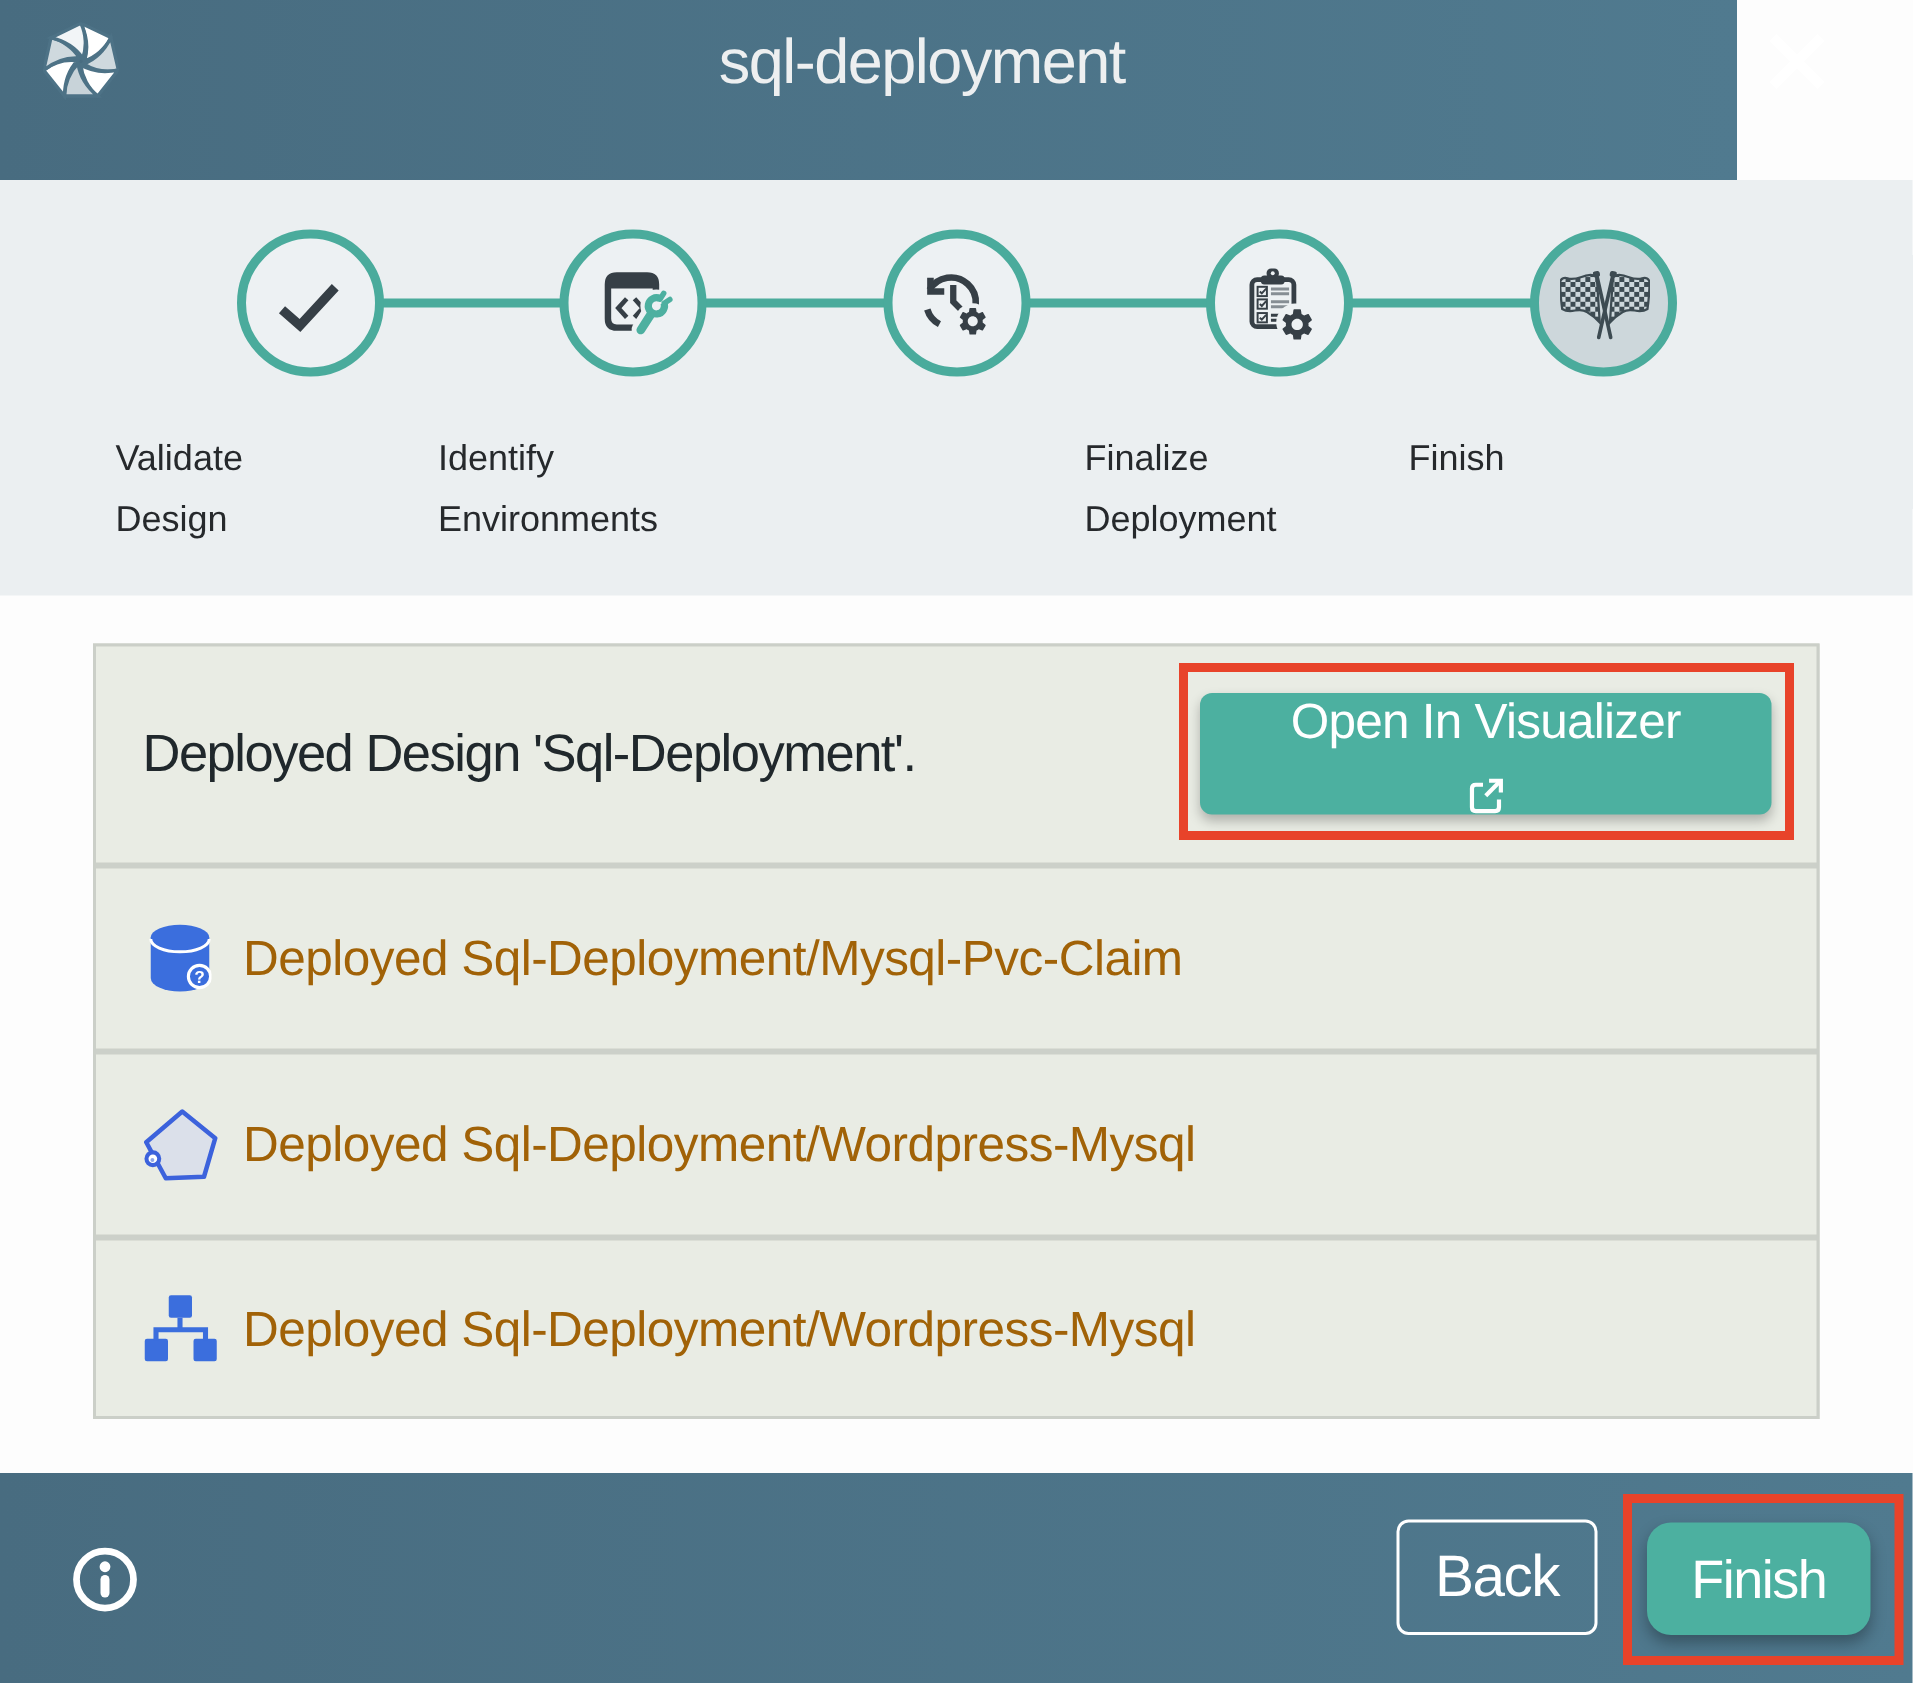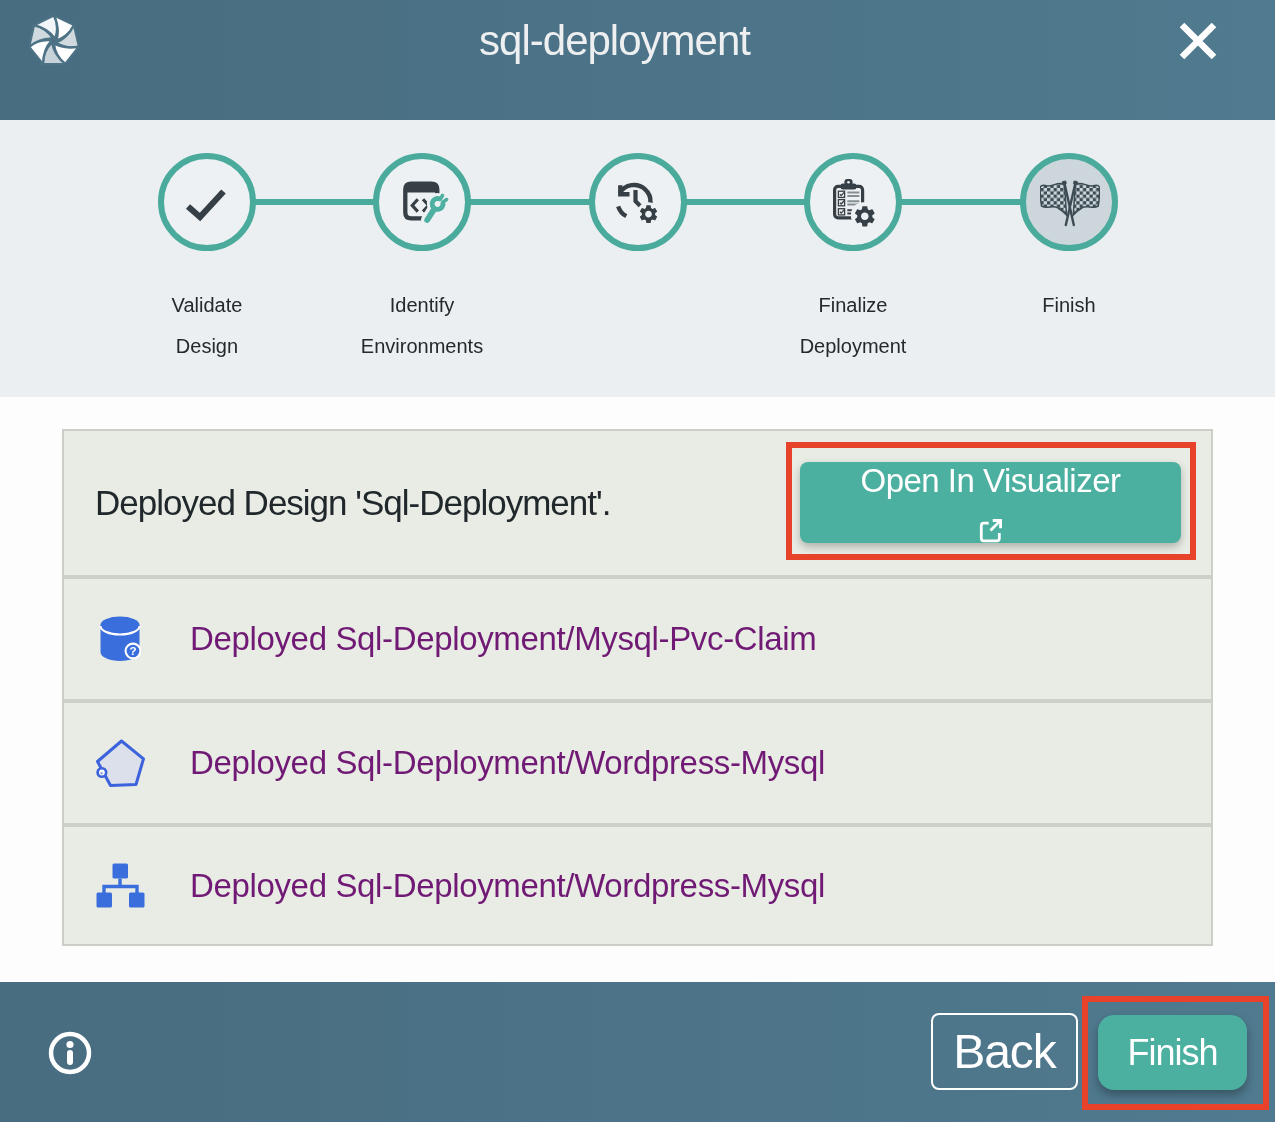--- a/index.html
+++ b/index.html
@@ -1,63 +1,63 @@
 <!DOCTYPE html>
 <html><head>
 <meta charset="utf-8">
 <style>
   * { margin:0; padding:0; box-sizing:border-box; }
   html,body { width:1275px; height:1122px; overflow:hidden; background:#fdfdfd;
     font-family:"Liberation Sans", sans-serif; }
   .abs { position:absolute; }
   
-  #header { position:absolute; left:0; top:0; width:1275px; height:120px;
+  #header { position:absolute; left:0; top:0; width:1158px; height:120px;
     background:linear-gradient(90deg,#486c80,#507a8f); }
   #title { position:absolute; left:0; top:17px; width:1229px; text-align:center;
     font-size:42px; letter-spacing:-1px; color:#edeff0; }
   
   #stepper { position:absolute; left:0; top:120px; width:1275px; height:277px;
     background:#ebeff1; }
   #connector { position:absolute; left:207px; top:79px; width:862px; height:6px;
     background:#4aab9c; }
   .step { position:absolute; top:33px; width:98px; height:98px; border-radius:50%;
     border:6px solid #4aab9c; background:#edf1f3; display:flex;
     align-items:center; justify-content:center; }
   .step.last { background:#cdd7db; }
-  .slabel { position:absolute; top:165px; width:260px; text-align:center;
-    font-size:20px; line-height:41px; color:#26292c; }
+  .slabel { position:absolute; top:165px; width:260px; text-align:left;
+    font-size:24px; line-height:41px; color:#26292c; }
   
   #panel { position:absolute; left:62px; top:429px; width:1151px; height:517px;
     border:2px solid #cbcfc8; background:#ccd0c9; }
   .row { position:absolute; left:0px; width:1147px; background:#e9ece4;padding-left:19px; }
   #row1 { top:0px;   height:144px; }
   #row2 { top:148px; height:120px; }
   #row3 { top:272px; height:120px; }
   #row4 { top:396px; height:117px; }
-  .rowtext { position:absolute; left:126px; top:0; height:100%; display:flex;
-    align-items:center; font-size:33px; letter-spacing:-0.35px; color:#701a75; }
+  .rowtext { position:absolute; left:98px; top:0; height:100%; display:flex;
+    align-items:center; font-size:33px; letter-spacing:-0.35px; color:#a16207; }
   #row1text { position:absolute; left:31px; top:0; height:100%; display:flex;
     align-items:center; font-size:35px; color:#20282c; letter-spacing:-1px; }
   .rowicon { position:absolute; left:34px; top:50%; transform:translateY(-50%); }
   
   #redviz { position:absolute; left:786px; top:442px; width:410px; height:118px;
     border:6px solid #e8432a; }
   #redfin { position:absolute; left:1082px; top:996px; width:187px; height:114px;
     border:6px solid #e8432a; }
   
   #openviz { position:absolute; left:800px; top:462px; width:381px; height:81px;
     background:#4cb0a0; border-radius:8px; color:#fff; display:flex;
     align-items:center; justify-content:center; gap:16px; font-size:33px;
     letter-spacing:-0.5px;
     box-shadow:0 4px 8px rgba(0,0,0,0.25);flex-direction:column; }
   
   #footer { position:absolute; left:0; top:982px; width:1275px; height:140px;
     background:linear-gradient(90deg,#486c80,#507a8f); }
-  #back { position:absolute; left:931px; top:1013px; width:147px; height:77px;
-    border:2px solid #fff; border-radius:8px; color:#fff; font-size:48px;
+  #back { position:absolute; left:931px; top:1013px; width:134px; height:77px;
+    border:2px solid #fff; border-radius:8px; color:#fff; font-size:39px;
     letter-spacing:-1px;
     display:flex; align-items:center; justify-content:center; }
   #finish { position:absolute; left:1098px; top:1015px; width:149px; height:75px;
     background:#4cb0a0; border-radius:16px; color:#fff; font-size:36px;
     letter-spacing:-1px;
     display:flex; align-items:center; justify-content:center;
     box-shadow:0 5px 10px rgba(0,0,0,0.3); }
 </style>
 </head>
 <body>

